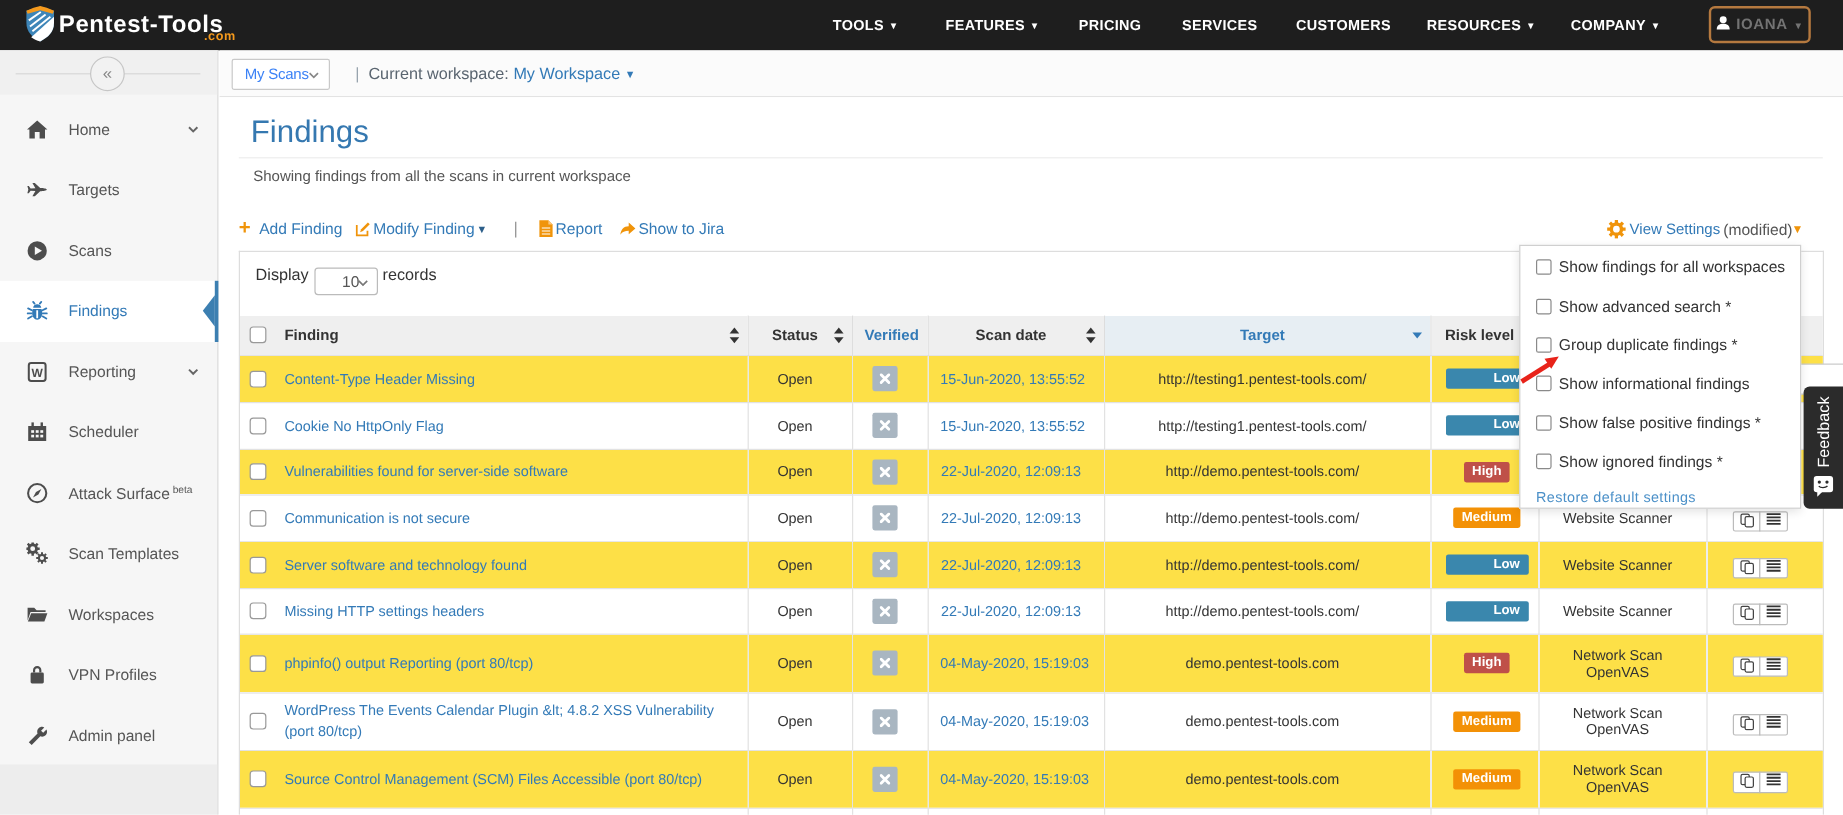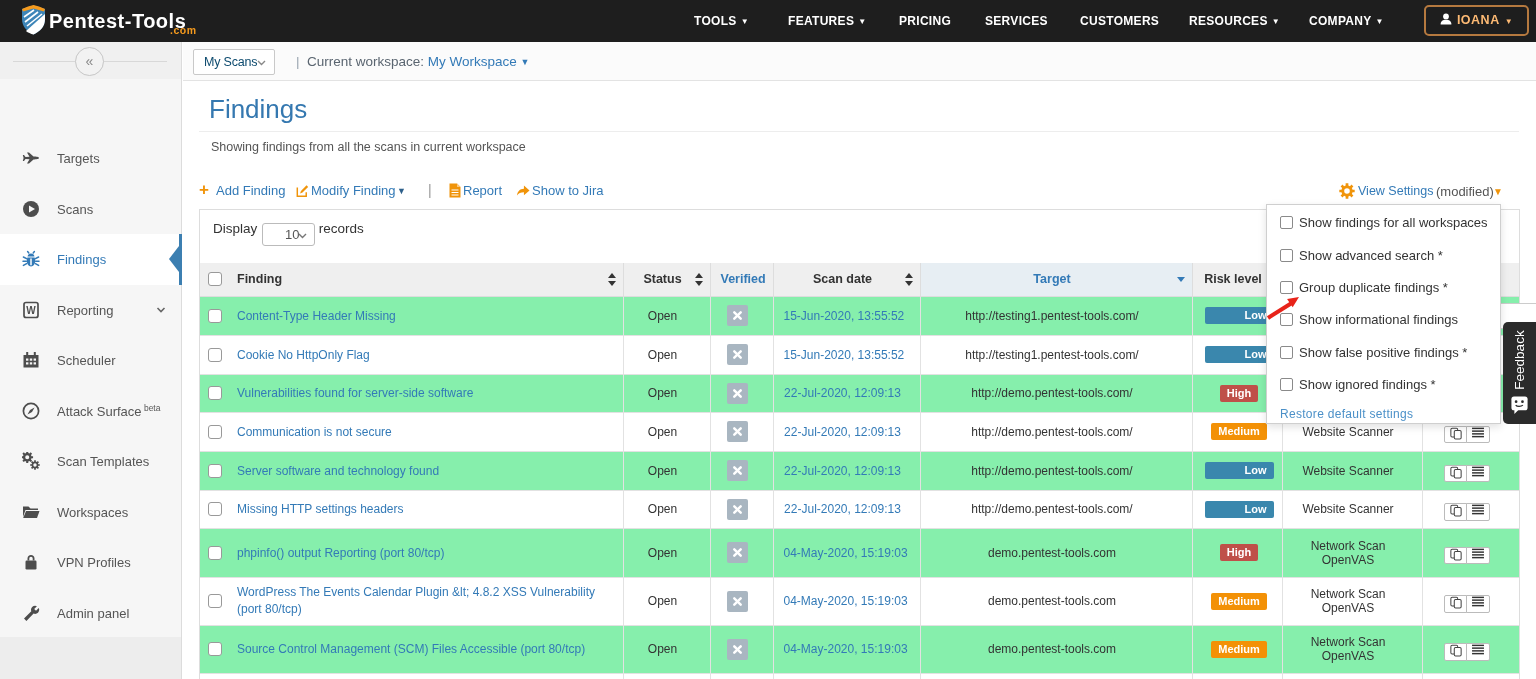--- a/index.html
+++ b/index.html
@@ -6,62 +6,62 @@
 html,body { width:1536px; height:679px; overflow:hidden; }
 body { font-family:"Liberation Sans", sans-serif; background:#fff; position:relative; }
 .abs { position:absolute; }
 
 
 #navbar { position:absolute; left:0; top:0; width:1536px; height:42px; background:#1e1e1e; }
 .navitem { position:absolute; top:14px; color:#fff; font-size:12px; font-weight:bold; letter-spacing:.3px; white-space:nowrap; }
 .navitem .car { font-size:8px; margin-left:4px; position:relative; top:-1px; }
 #brand { position:absolute; left:49px; top:10px; color:#fff; font-size:20px; font-weight:bold; letter-spacing:.5px; }
 #brandcom { position:absolute; left:170px; top:24px; color:#f59a1d; font-size:10.5px; font-weight:bold; letter-spacing:.5px; }
-#userbtn { position:absolute; left:1424px; top:5px; width:105px; height:31px; border:2px solid #b5793f; border-radius:5px; color:#fdba74; font-size:12.5px; font-weight:bold; letter-spacing:.5px; text-align:center; line-height:27px; }
+#userbtn { position:absolute; left:1424px; top:5px; width:85px; height:31px; border:2px solid #b5793f; border-radius:5px; color:#737373; font-size:12.5px; font-weight:bold; letter-spacing:.5px; text-align:center; line-height:27px; }
 
 
 #sidebar { position:absolute; left:0; top:42px; width:182px; height:637px; background:#f6f6f6; border-right:1px solid #dcdcdc; }
 #sidetop { position:absolute; left:0; top:0; width:181px; height:37px; background:#f0f0f0; }
 #sideline { position:absolute; left:13px; top:19px; width:154px; height:1px; background:#d8d8d8; }
 #collapsebtn { position:absolute; left:75px; top:5px; width:29px; height:29px; border:1px solid #c6c6c6; border-radius:50%; background:#f2f2f2; color:#888; text-align:center; line-height:27px; font-size:14px; }
 .sitem { position:absolute; left:0; width:181px; height:51px; }
 .sitem .ic { position:absolute; left:22px; top:50%; transform:translateY(-50%); width:18px; height:18px; }
 .sitem .lb { position:absolute; left:57px; top:50%; transform:translateY(-50%); font-size:13px; color:#555; white-space:nowrap; }
 .sitem .chev { position:absolute; left:156px; top:50%; transform:translateY(-50%); width:10px; height:10px; }
 .sitem.active { background:#fff; }
 .sitem.active .lb { color:#337ab7; }
 #fmarker { position:absolute; right:-1px; top:0; height:51px; width:3px; background:#3c7fb1; }
 #fmarker:before { content:""; position:absolute; right:3px; top:12px; border-right:10px solid #3c7fb1; border-top:13px solid transparent; border-bottom:13px solid transparent; }
 #sidebottom { position:absolute; left:0; top:595px; width:181px; height:42px; background:#ededed; }
 sup.beta { font-size:8.5px; }
 
 
 #wsbar { position:absolute; left:183px; top:42px; width:1353px; height:39px; background:#fbfbfb; border-bottom:1px solid #e3e3e3; }
-#myscans { position:absolute; left:10px; top:7px; width:82px; height:26px; background:#fff; border:1px solid #c9c9c9; border-radius:2px; font-size:12.5px; color:#0c4a6e; padding-left:10px; line-height:24px; letter-spacing:-0.2px; }
+#myscans { position:absolute; left:10px; top:7px; width:82px; height:26px; background:#fff; border:1px solid #c9c9c9; border-radius:2px; font-size:12.5px; color:#3b82f6; padding-left:10px; line-height:24px; letter-spacing:-0.2px; }
 #wstext { position:absolute; left:113px; top:12px; font-size:13.5px; color:#5a6570; }
 #wstext .blue { color:#337ab7; }
 
 
 #main { position:absolute; left:183px; top:81px; width:1353px; height:598px; background:#fff; }
 h1#title { position:absolute; left:26px; top:13px; font-size:26px; font-weight:400; color:#3578b0; }
 #hr1 { position:absolute; left:16px; top:50px; width:1320px; height:1px; background:#ededed; }
 #subtitle { position:absolute; left:28px; top:59px; font-size:12.5px; color:#555; }
 #actions { position:absolute; left:0px; top:102px; height:16px; font-size:13px; color:#337ab7; white-space:nowrap; }
 #viewset { position:absolute; left:1156px; top:102px; height:16px; font-size:13px; color:#337ab7; white-space:nowrap; }
 
 
 #tablebox { position:absolute; left:16px; top:128px; width:1321px; height:470px; border:1px solid #ddd; border-bottom:none; }
 #displayrow { position:absolute; left:13px; top:11px; font-size:13.5px; color:#333; }
 #lensel { display:inline-block; width:53px; height:23px; border:1px solid #bbb; border-radius:3px; background:#fff; color:#555; font-size:13px; padding-left:22px; line-height:21px; position:relative; margin:0 0 0 1px; vertical-align:-6px; }
 table#ftab { position:absolute; left:0px; top:53px; width:1319px; border-collapse:collapse; table-layout:fixed; font-size:12px; color:#333; }
 #ftab th { background:#efefef; font-weight:bold; color:#333; height:33px; position:relative; border:1px solid #ddd; border-top:none; font-size:12.5px; padding:0 18px 0 10px; }
 #ftab td { border:1px solid #e2e2e2; text-align:center; position:relative; padding:2px 18px 2px 10px; white-space:nowrap; }
 #ftab th:first-child, #ftab td:first-child { border-left:none; }
 #ftab th:last-child, #ftab td:last-child { border-right:none; }
-#ftab tr.odd td { background:#86efac;margin-top:45px; }
+#ftab tr.odd td { background:#fde047;margin-top:45px; }
 #ftab td.riskc { padding-right:6px; }
 #ftab td.fc { text-align:left; padding-left:37px; padding-right:10px; }
 .flink { color:#337ab7; }
 .dlink { color:#337ab7; }
 .cb { display:inline-block; width:14px; height:14px; border:1px solid #999; border-radius:3px; background:#fff; }
 .cbf { position:absolute; left:8px; top:50%; margin-top:-7px; }
 .vbtn { display:inline-block; width:21px; height:21px; background:#a9b6c1; border-radius:2px; color:#fff; font-weight:bold; font-size:11px; line-height:21px; text-align:center; vertical-align:middle; }
 .badge { display:inline-block; height:17px; border-radius:2px; color:#fff; font-size:11px; font-weight:bold; line-height:17px; padding:0 7px; }
 .b-low { background:#3a87ad;padding-left:40px; }
 .b-high { background:#bf5049; }
@@ -113,20 +113,29 @@
         <circle cx="6" cy="3.4" r="2.9" fill="#fff"></circle>
         <path d="M0.6 11.5 C0.6 8.2 3 6.8 6 6.8 C9 6.8 11.4 8.2 11.4 11.5 Z" fill="#fff"></path>
       </svg>IOANA<span class="car" style="font-size:8px;margin-left:5px">▼</span></div>
 </div>
 
 <div id="sidebar">
   <div id="sidetop">
       <div id="sideline"></div>
       <div id="collapsebtn">«</div>
     </div>
+  <div class="sitem" style="top:40px">
+    <svg class="ic" viewBox="0 0 18 18">
+        <path d="M9 1.5 L17.5 9 L15.5 9 L15.5 16.5 L11 16.5 L11 11 L7 11 L7 16.5 L2.5 16.5 L2.5 9 L0.5 9 Z" fill="#4d4d4d"></path>
+      </svg>
+    <span class="lb">Home</span>
+    <svg class="chev" viewBox="0 0 10 10">
+        <path d="M1.5 3 L5 6.5 L8.5 3" stroke="#666" stroke-width="1.6" fill="none"></path>
+      </svg>
+  </div>
   <div class="sitem" style="top:90.5px">
     <svg class="ic" viewBox="0 0 18 18">
         <path d="M17 9 C17 8 14 7.6 11.5 7.6 L7 3.5 L5 3.5 L7.5 7.8 L3.5 8 L2 6 L0.8 6 L1.6 9 L0.8 12 L2 12 L3.5 10 L7.5 10.2 L5 14.5 L7 14.5 L11.5 10.4 C14 10.4 17 10 17 9 Z" fill="#4d4d4d"></path>
       </svg>
     <span class="lb">Targets</span>
   </div>
   <div class="sitem" style="top:141px">
     <svg class="ic" viewBox="0 0 18 18">
         <circle cx="9" cy="9" r="8" fill="#4d4d4d"></circle>
         <path d="M7 5.5 L13 9 L7 12.5 Z" fill="#f6f6f6"></path>

